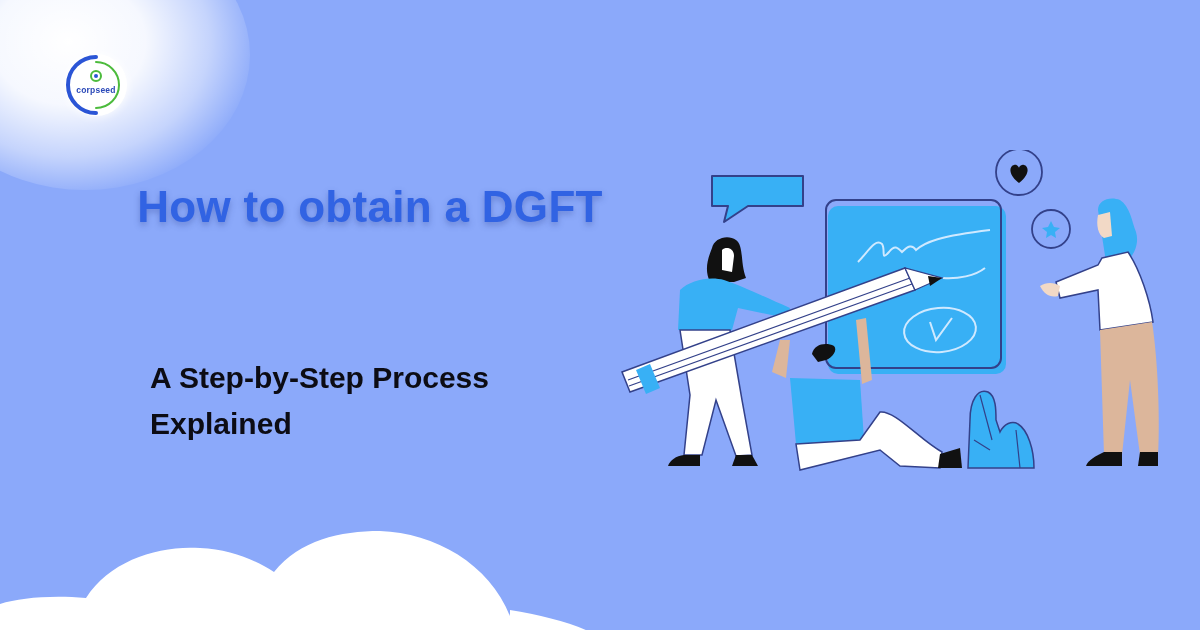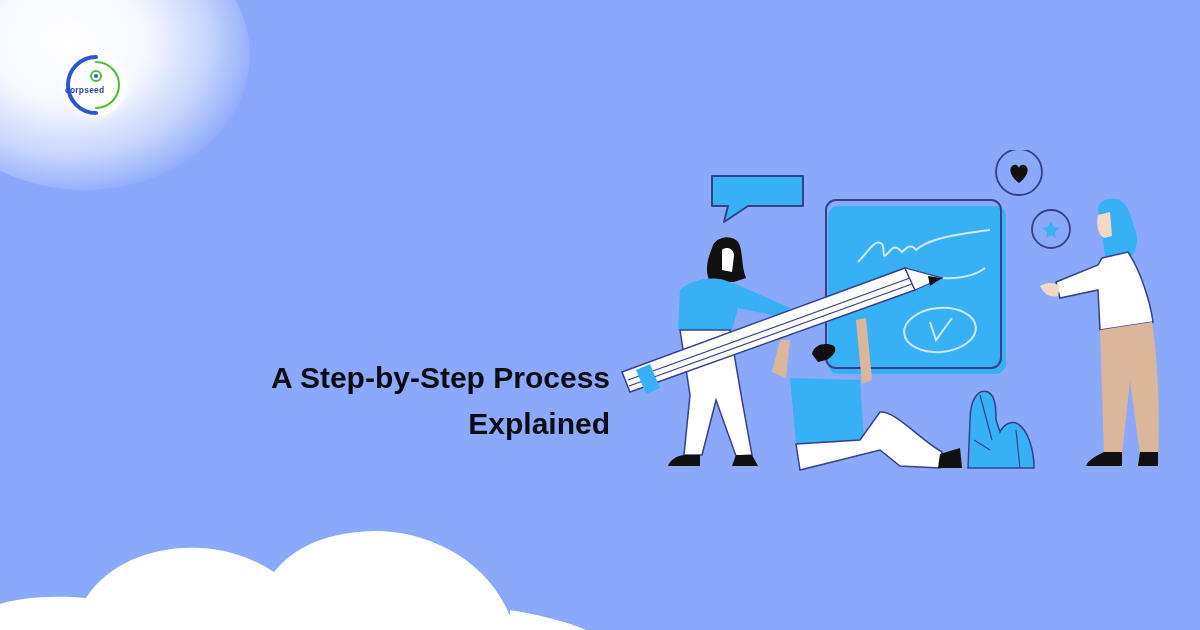--- a/index.html
+++ b/index.html
@@ -13,31 +13,31 @@
       border-radius: 50%;
       background: radial-gradient(ellipse at 45% 45%, rgba(255,255,255,1) 0%, rgba(255,255,255,0.92) 30%, rgba(255,255,255,0.5) 55%, rgba(255,255,255,0) 75%);
     }
     .logo {
       position: absolute; left: 65px; top: 54px; width: 62px; height: 62px;
       border-radius: 50%; background: #ffffff;
       box-shadow: 0 0 10px rgba(255,255,255,0.9);
     }
     .logo svg { position: absolute; left: 0; top: 0; }
     .logo-text {
-      position: absolute; left: 0; width: 62px; top: 31px; text-align: left;
+      position: absolute; left: 0; width: 62px; top: 31px; text-align: center;
       font-size: 8.5px; color: #2b49b8; font-weight: bold; letter-spacing: 0.2px;
     }
     .title {
       position: absolute; left: 70px; top: 180px; width: 600px; text-align: center;
       font-size: 44px; line-height: 54px; font-weight: bold; color: #3163e3;
       text-shadow: 0 3px 6px rgba(40,60,140,0.35);
       letter-spacing: 0.3px;
     }
     .subtitle {
-      position: absolute; left: 150px; top: 355px; width: 460px; text-align: right;
+      position: absolute; left: 150px; top: 355px; width: 460px; text-align: left;
       font-size: 30px; line-height: 46px; font-weight: bold; color: #0c0c14;
     }
     .cloud { position: absolute; left: 0; top: 500px; }
     .illus { position: absolute; left: 600px; top: 150px; }
   </style>
 </head>
 <body>
 
 <div class="glow"></div>
 
@@ -45,20 +45,21 @@
   <svg width="62" height="62" viewBox="0 0 62 62">
     <path d="M31 3 A28 28 0 0 0 31 59" fill="none" stroke="#2b55d6" stroke-width="4" stroke-linecap="round"></path>
     <path d="M31 8 A23 23 0 0 1 31 54" fill="none" stroke="#4cbb3c" stroke-width="2" stroke-linecap="round"></path>
     <circle cx="31" cy="22" r="5" fill="none" stroke="#4cbb3c" stroke-width="2"></circle>
     <circle cx="31" cy="22" r="2" fill="#2b55d6"></circle>
   </svg>
   <div class="logo-text">corpseed</div>
 </div>
 
 <div class="title">
+  <div>How to obtain a DGFT</div>
 </div>
 
 <div class="subtitle">
   <div>A Step-by-Step Process</div>
   <div>Explained</div>
 </div>
 
 <svg class="cloud" width="620" height="130" viewBox="0 500 620 130">
   <path d="M0 604 C20 598 50 595 86 598 C110 560 160 545 200 548 C230 549 255 560 274 572 C300 540 340 531 380 531 C440 533 500 570 515 632 L0 632 Z" fill="#ffffff"></path>
   <path d="M505 630 C530 632 560 636 585 640 L505 640 Z" fill="#ffffff"></path>

